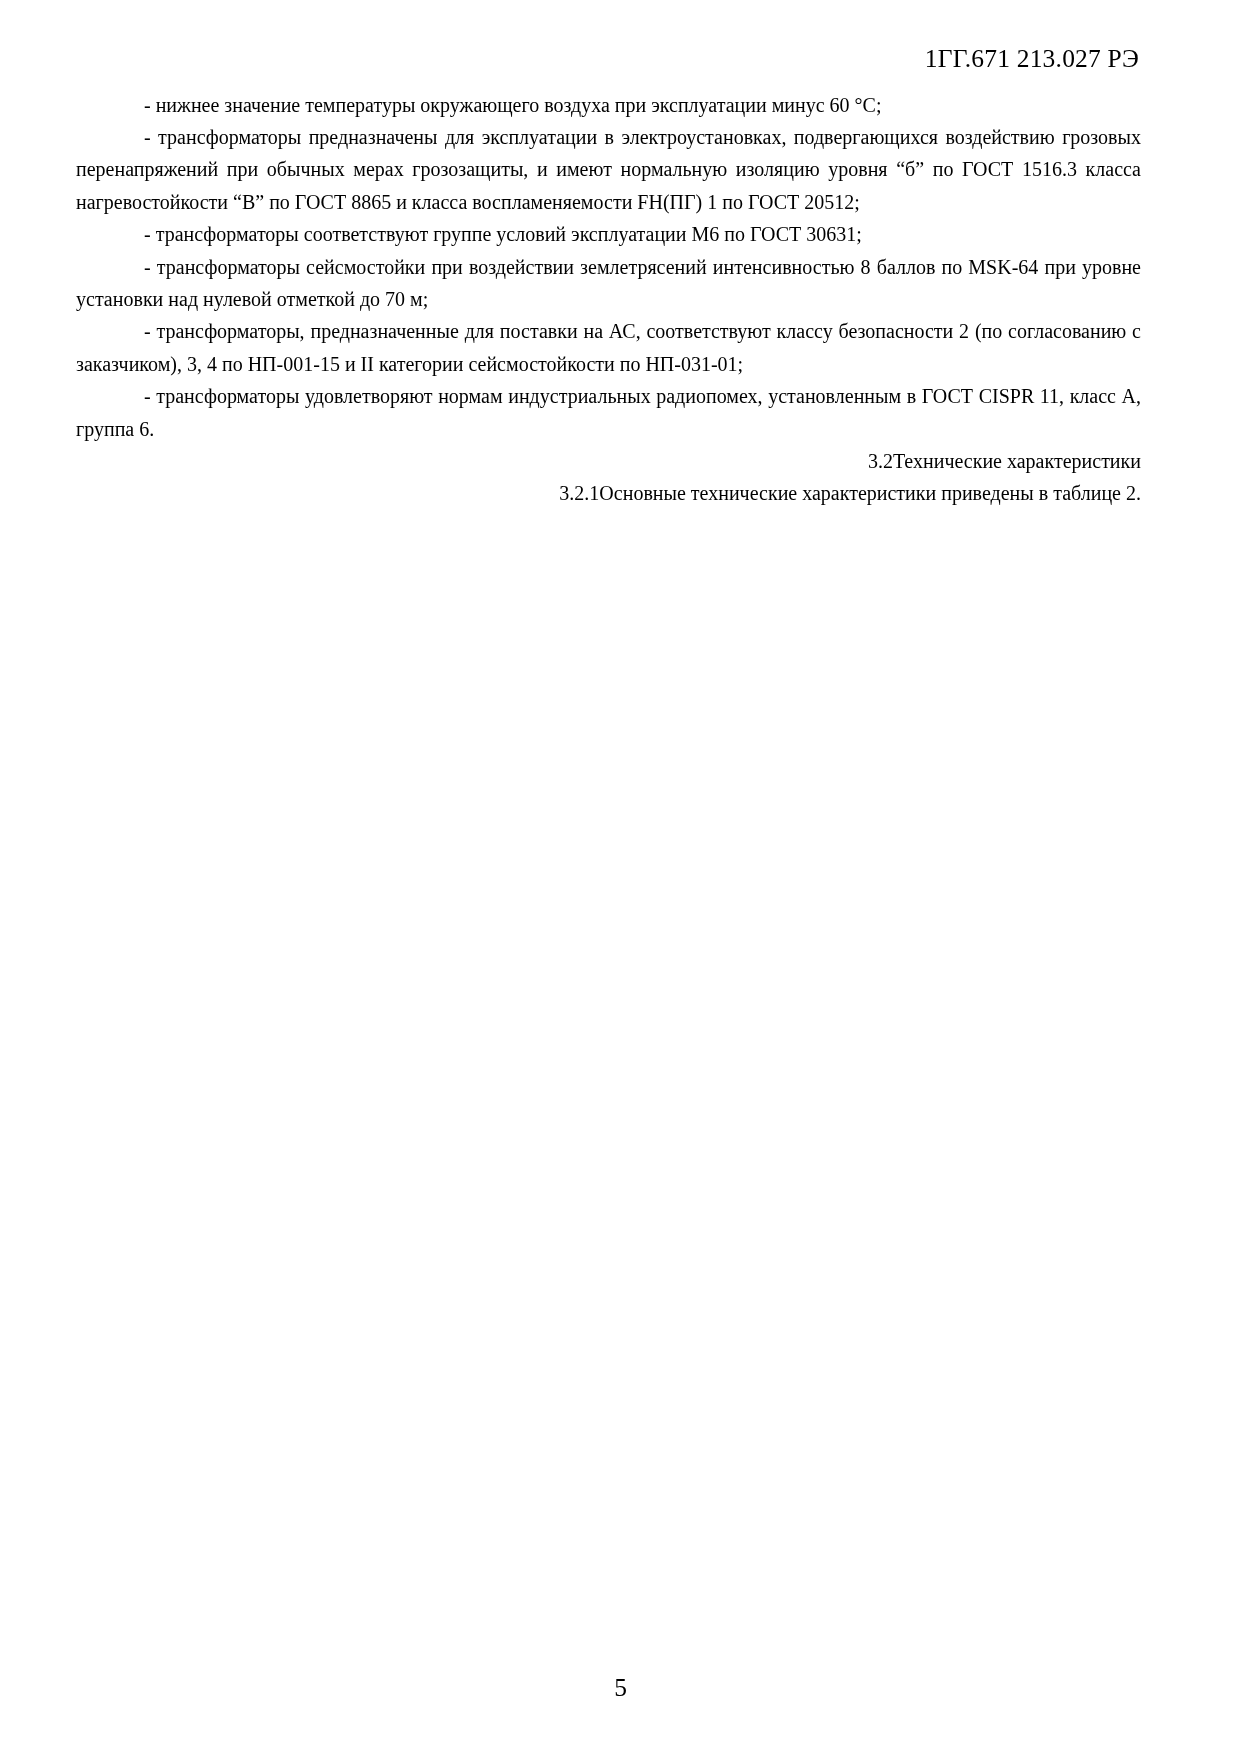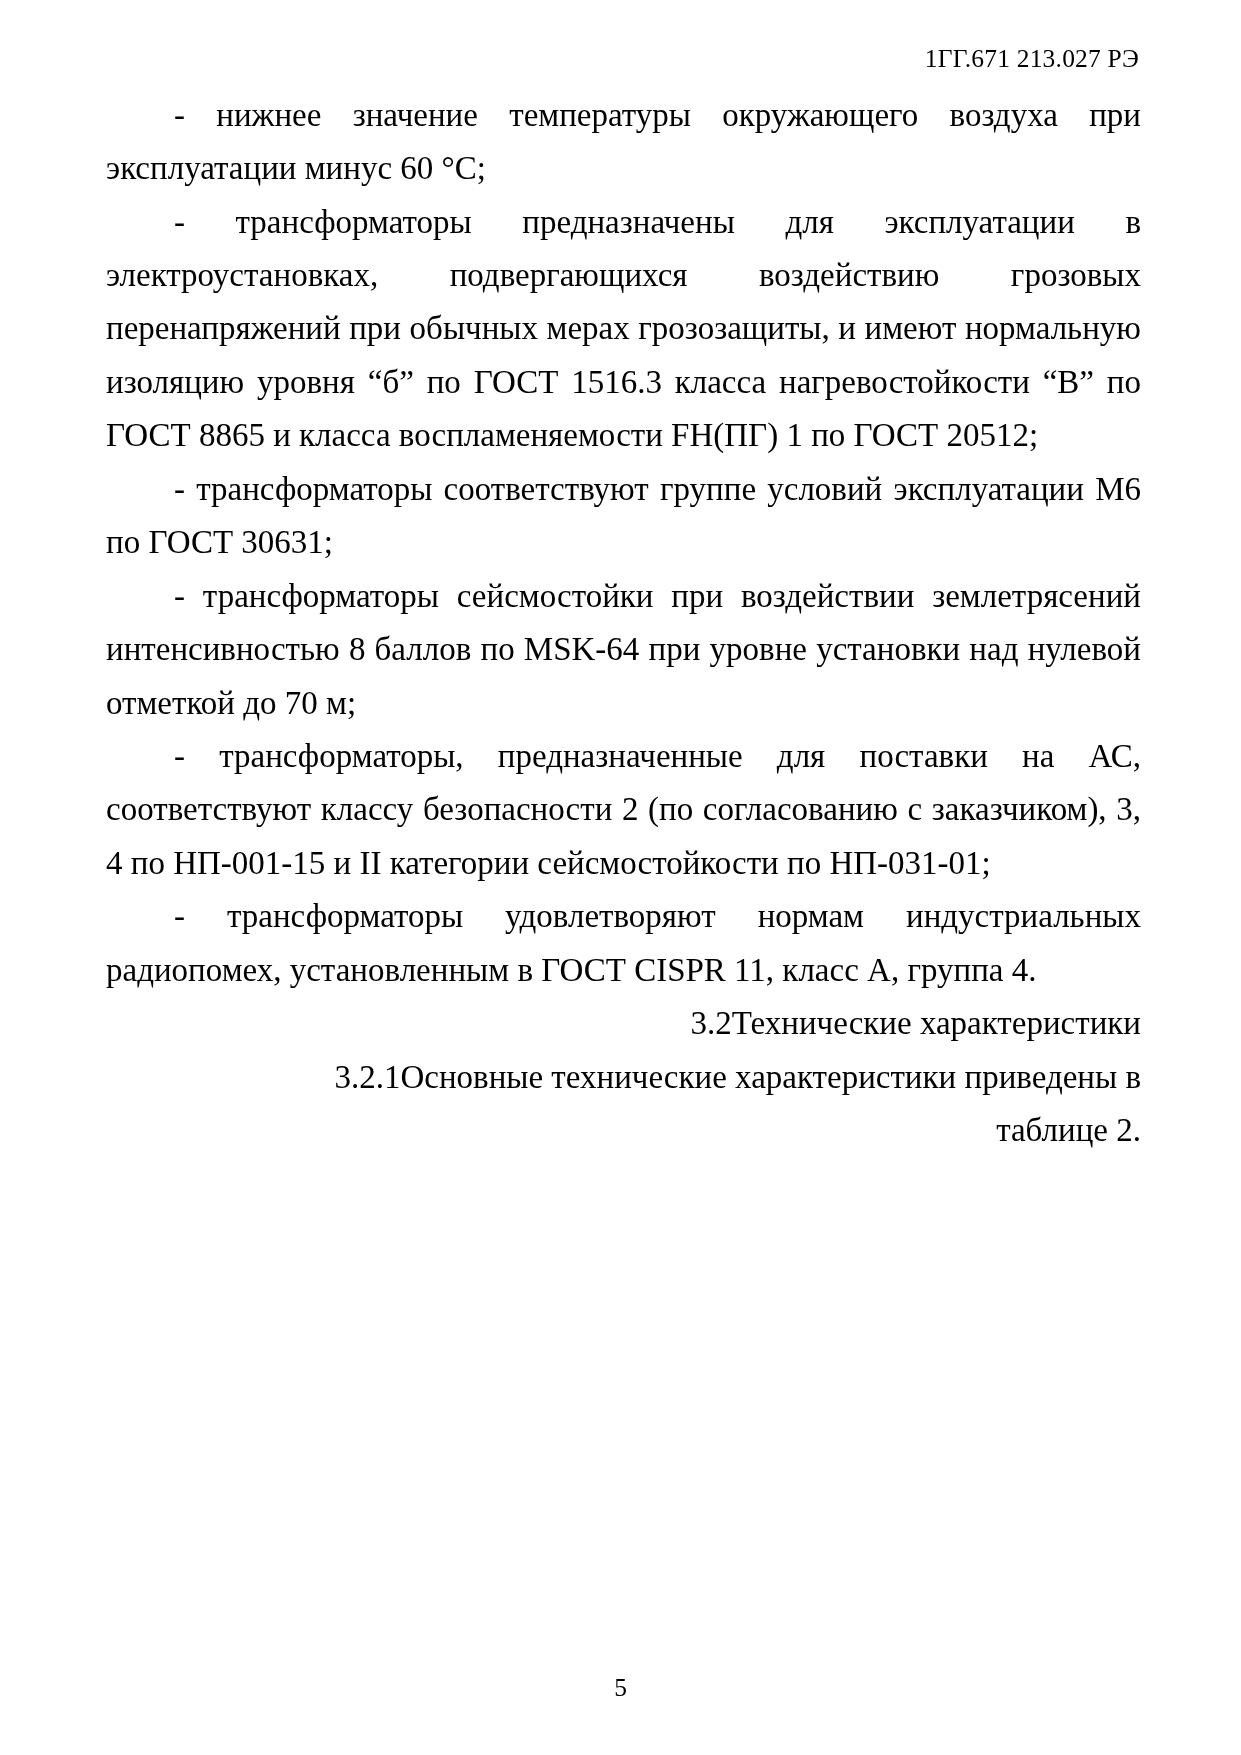--- a/index.html
+++ b/index.html
@@ -11,32 +11,32 @@
     font-family: "Liberation Serif", serif;
     color: #000000;
   }
   .page {
     position: relative;
     width: 1241px;
     height: 1755px;
     margin: 0 auto;
     background: #ffffff;
     box-sizing: border-box;
-    padding: 44px 100px 0 106px;
+    padding: 44px 100px 0 76px;
   }
   .doc-header {
     text-align: right;
     font-size: 25.5px;
     line-height: 1.2;
     letter-spacing: 0.2px;
     margin-bottom: 14px;
     padding-right: 2px;
   }
   .body-text {
-    font-size: 33px;
+    font-size: 20px;
     line-height: 1.62;
     text-align: justify;
     text-justify: inter-word;
   }
   .body-text p {
     margin: 0;
     text-indent: 0;
   }
   
   p.dash {
@@ -70,21 +70,21 @@
 
   <div class="doc-header">1ГГ.671 213.027 РЭ</div>
 
   <div class="body-text">
 
     <p class="dash">-   нижнее значение температуры окружающего воздуха при эксплуатации минус 60 °C;</p>
     <p class="dash">-   трансформаторы предназначены для эксплуатации в электроустановках, подвергающихся воздействию грозовых перенапряжений при обычных мерах грозозащиты, и имеют нормальную изоляцию уровня “б” по ГОСТ 1516.3 класса нагревостойкости “B” по ГОСТ 8865 и класса воспламеняемости FH(ПГ) 1 по ГОСТ 20512;</p>
     <p class="dash">-   трансформаторы соответствуют группе условий эксплуатации М6 по ГОСТ 30631;</p>
     <p class="dash">-   трансформаторы сейсмостойки при воздействии землетрясений интенсивностью 8 баллов по MSK-64 при уровне установки над нулевой отметкой до 70 м;</p>
     <p class="dash">-   трансформаторы, предназначенные для поставки на АС, соответствуют классу безопасности 2 (по согласованию с заказчиком), 3, 4 по НП-001-15 и II категории сейсмостойкости по НП-031-01;</p>
-    <p class="dash">-   трансформаторы удовлетворяют нормам индустриальных радиопомех, установленным в ГОСТ CISPR 11, класс А, группа 4.</p>
+    <p class="dash">-   трансформаторы удовлетворяют нормам индустриальных радиопомех, установленным в ГОСТ CISPR 11, класс А, группа 6.</p>
 
     <p class="sec"><span class="sec-num">3.2</span><span>Технические характеристики</span></p>
 
     <p class="sec"><span class="sec-num-wide">3.2.1</span><span>Основные технические характеристики приведены в таблице 2.</span></p>
 
   </div>
 
   <div class="page-number">5</div>
 
 </div>

